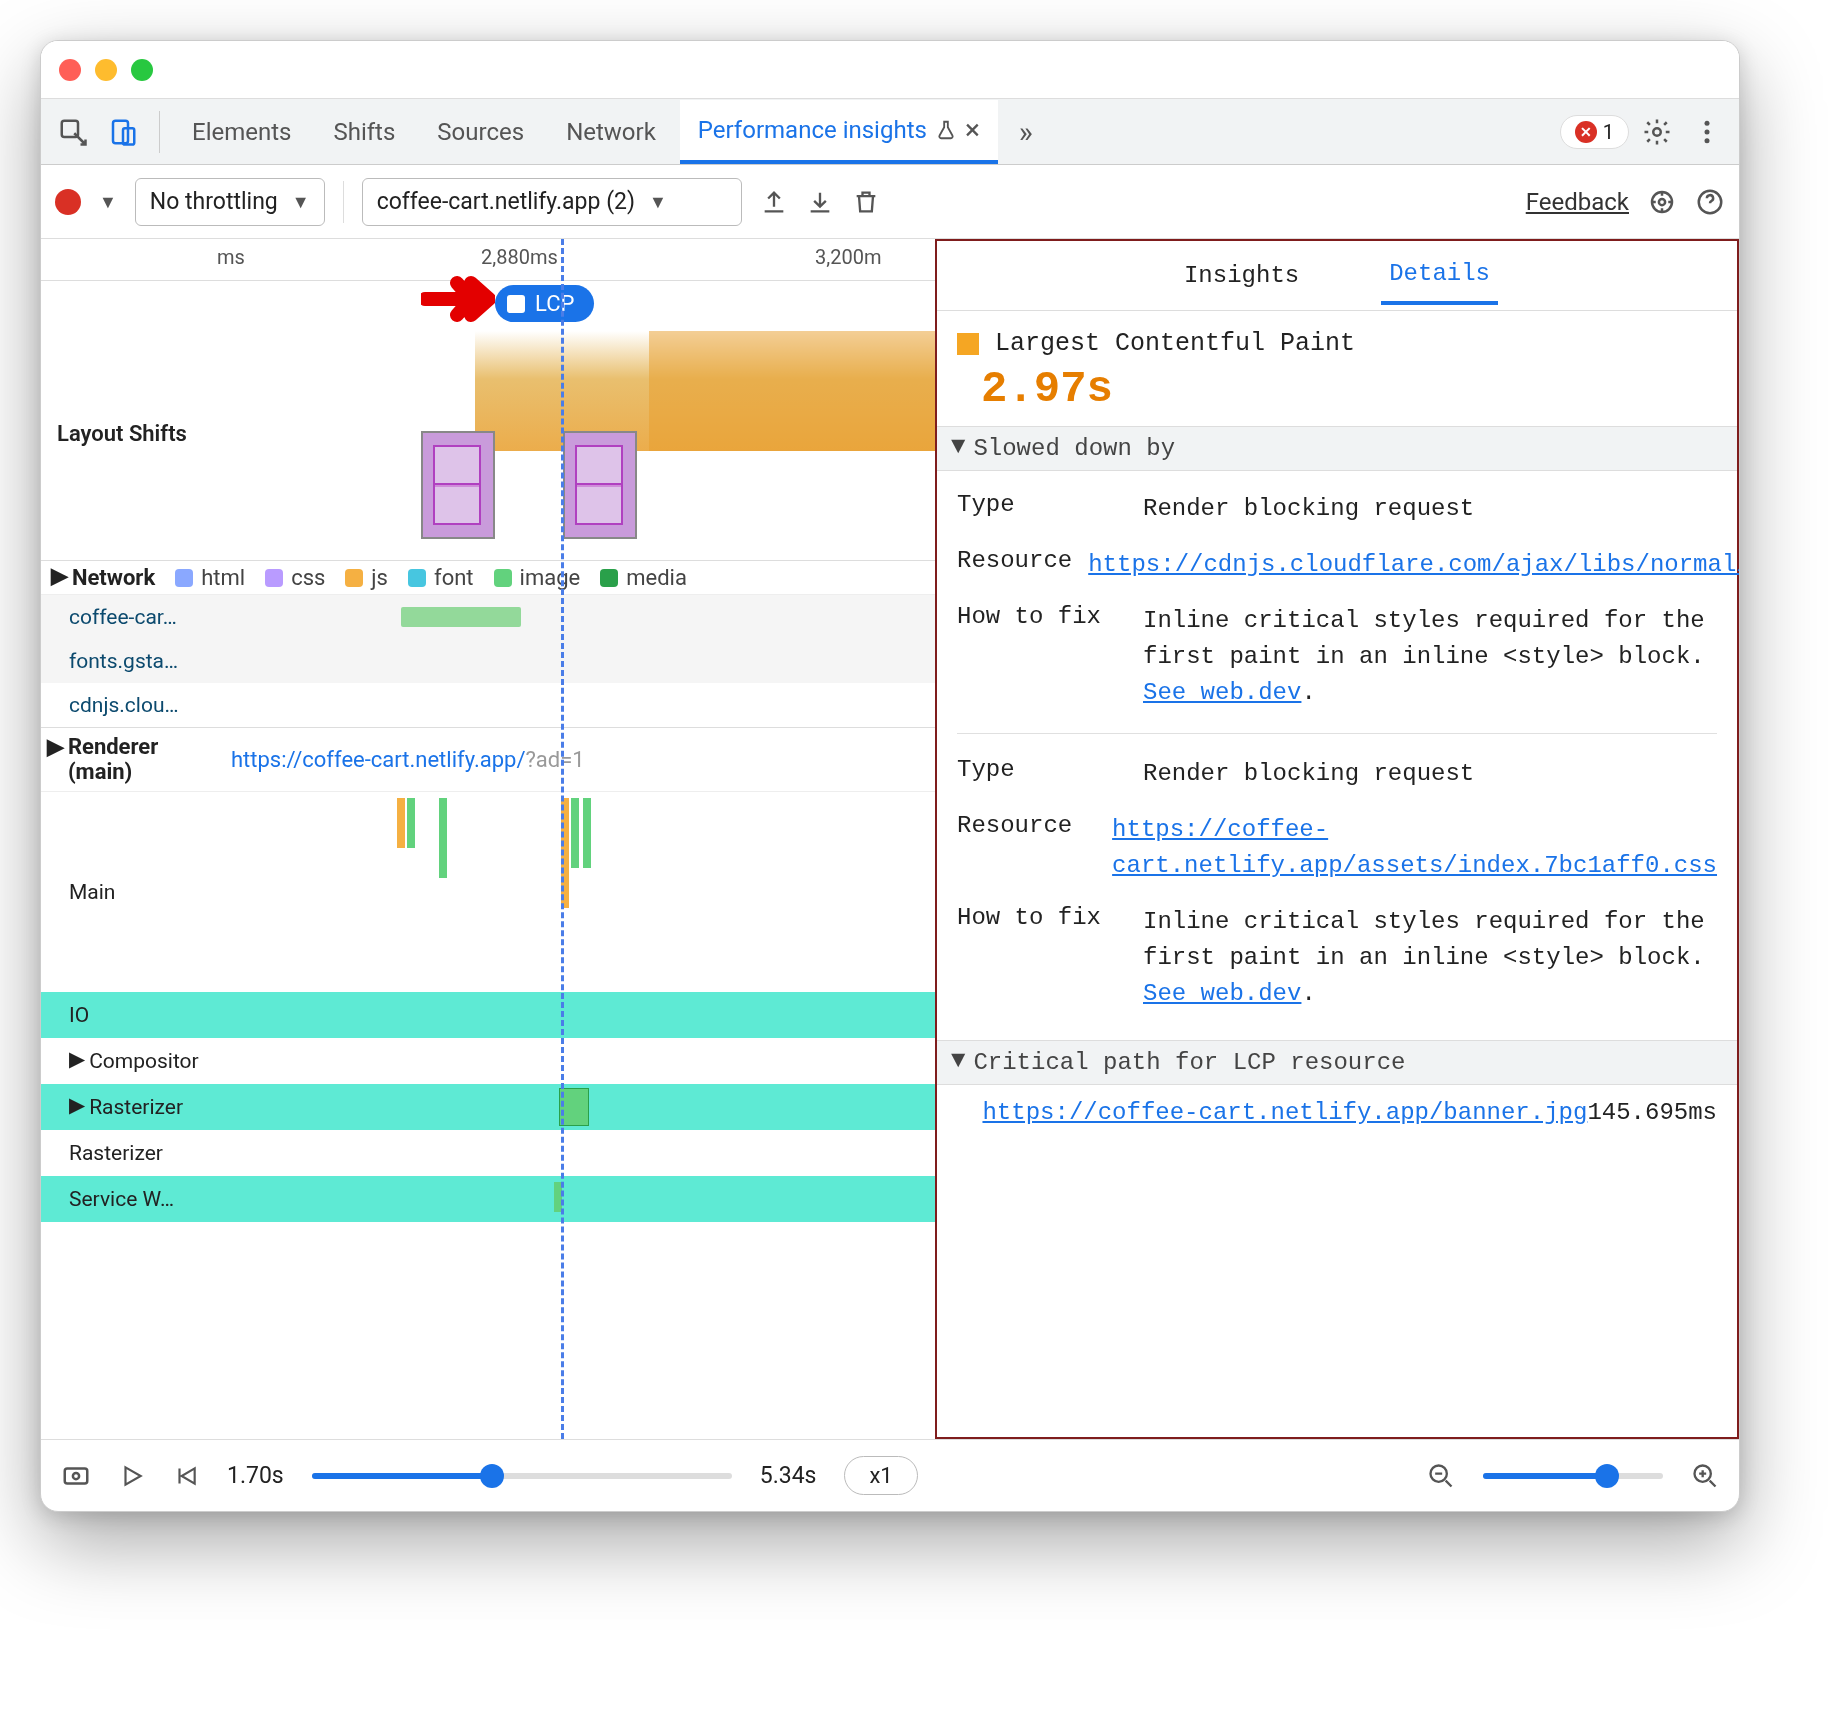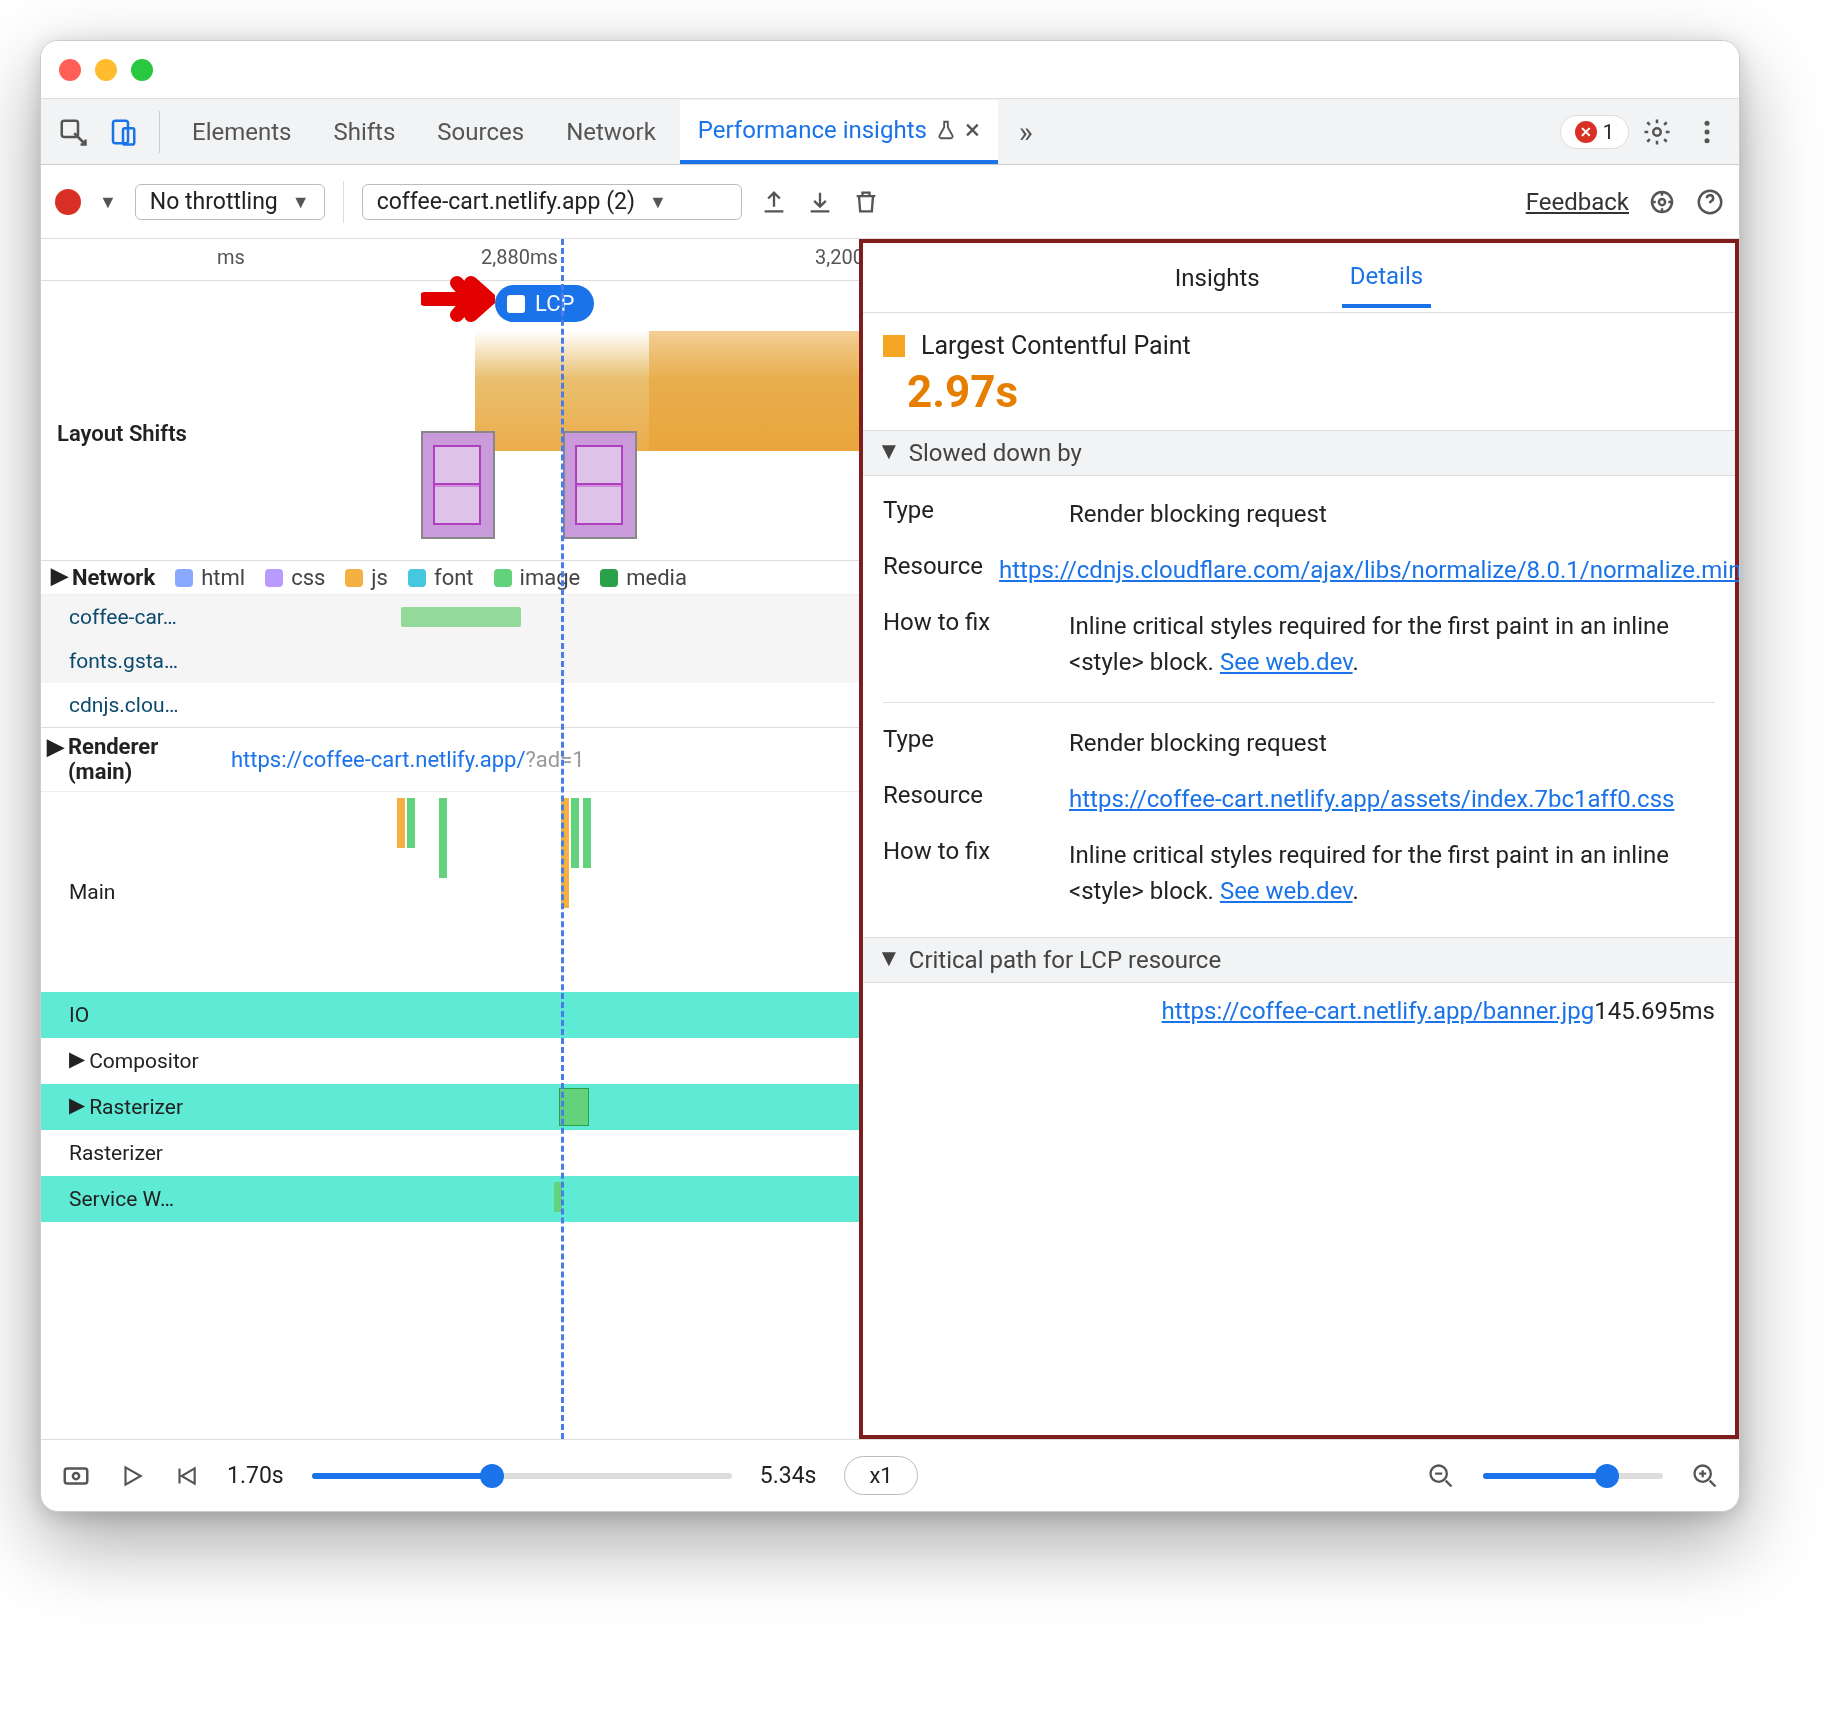--- a/index.html
+++ b/index.html
@@ -78,21 +78,21 @@
   height: 74px;
   display: flex;
   align-items: center;
   padding: 0 14px;
   gap: 18px;
   border-bottom: 1px solid #ddd;
 }
 .rec-dot { width: 26px; height: 26px; border-radius: 50%; background: #d93025; }
 .small-down { font-size: 18px; color: #555; }
 .select-box {
-  height: 36px;
+  height: 48px;
   border: 1px solid #bbb;
   border-radius: 6px;
   display: flex;
   align-items: center;
   padding: 0 14px;
   gap: 14px;
   font-size: 23px;
   background: #fff;
 }
 .feedback { text-decoration: underline; color: #333; font-size: 24px; }
@@ -185,25 +185,26 @@
   font-size: 22px;
   gap: 20px;
 }
 .renderer-header .rh-lbl { font-weight: 700; width: 164px; line-height: 1.15; display: flex; gap: 4px; }
 .simple-track-row { display: flex; height: 46px; font-size: 21px; padding-left: 28px; align-items: center; }
 .simple-track-row.alt { background: #5eead4; }
 .simple-track-row .st-label { width: 152px; display: flex; align-items: center; gap: 4px; }
 .simple-track-row .st-track { flex: 1; position: relative; height: 100%; }
 .vbar { position: absolute; top: 6px; width: 8px; bottom: 6px; }
 .right-panel {
-  width: 880px;
-  border: 4px solid #7f1d1d;
+  width: 804px;
+  border: 2px solid #7f1d1d;
   display: flex;
   flex-direction: column;
   font-size: 24px;
+  font-family: Liberation Mono, monospace;
 }
 .rp-tabs {
   display: flex;
   justify-content: center;
   gap: 74px;
   height: 70px;
   align-items: center;
   border-bottom: 1px solid #ddd;
 }
 .rp-tab { padding: 14px 8px; }

